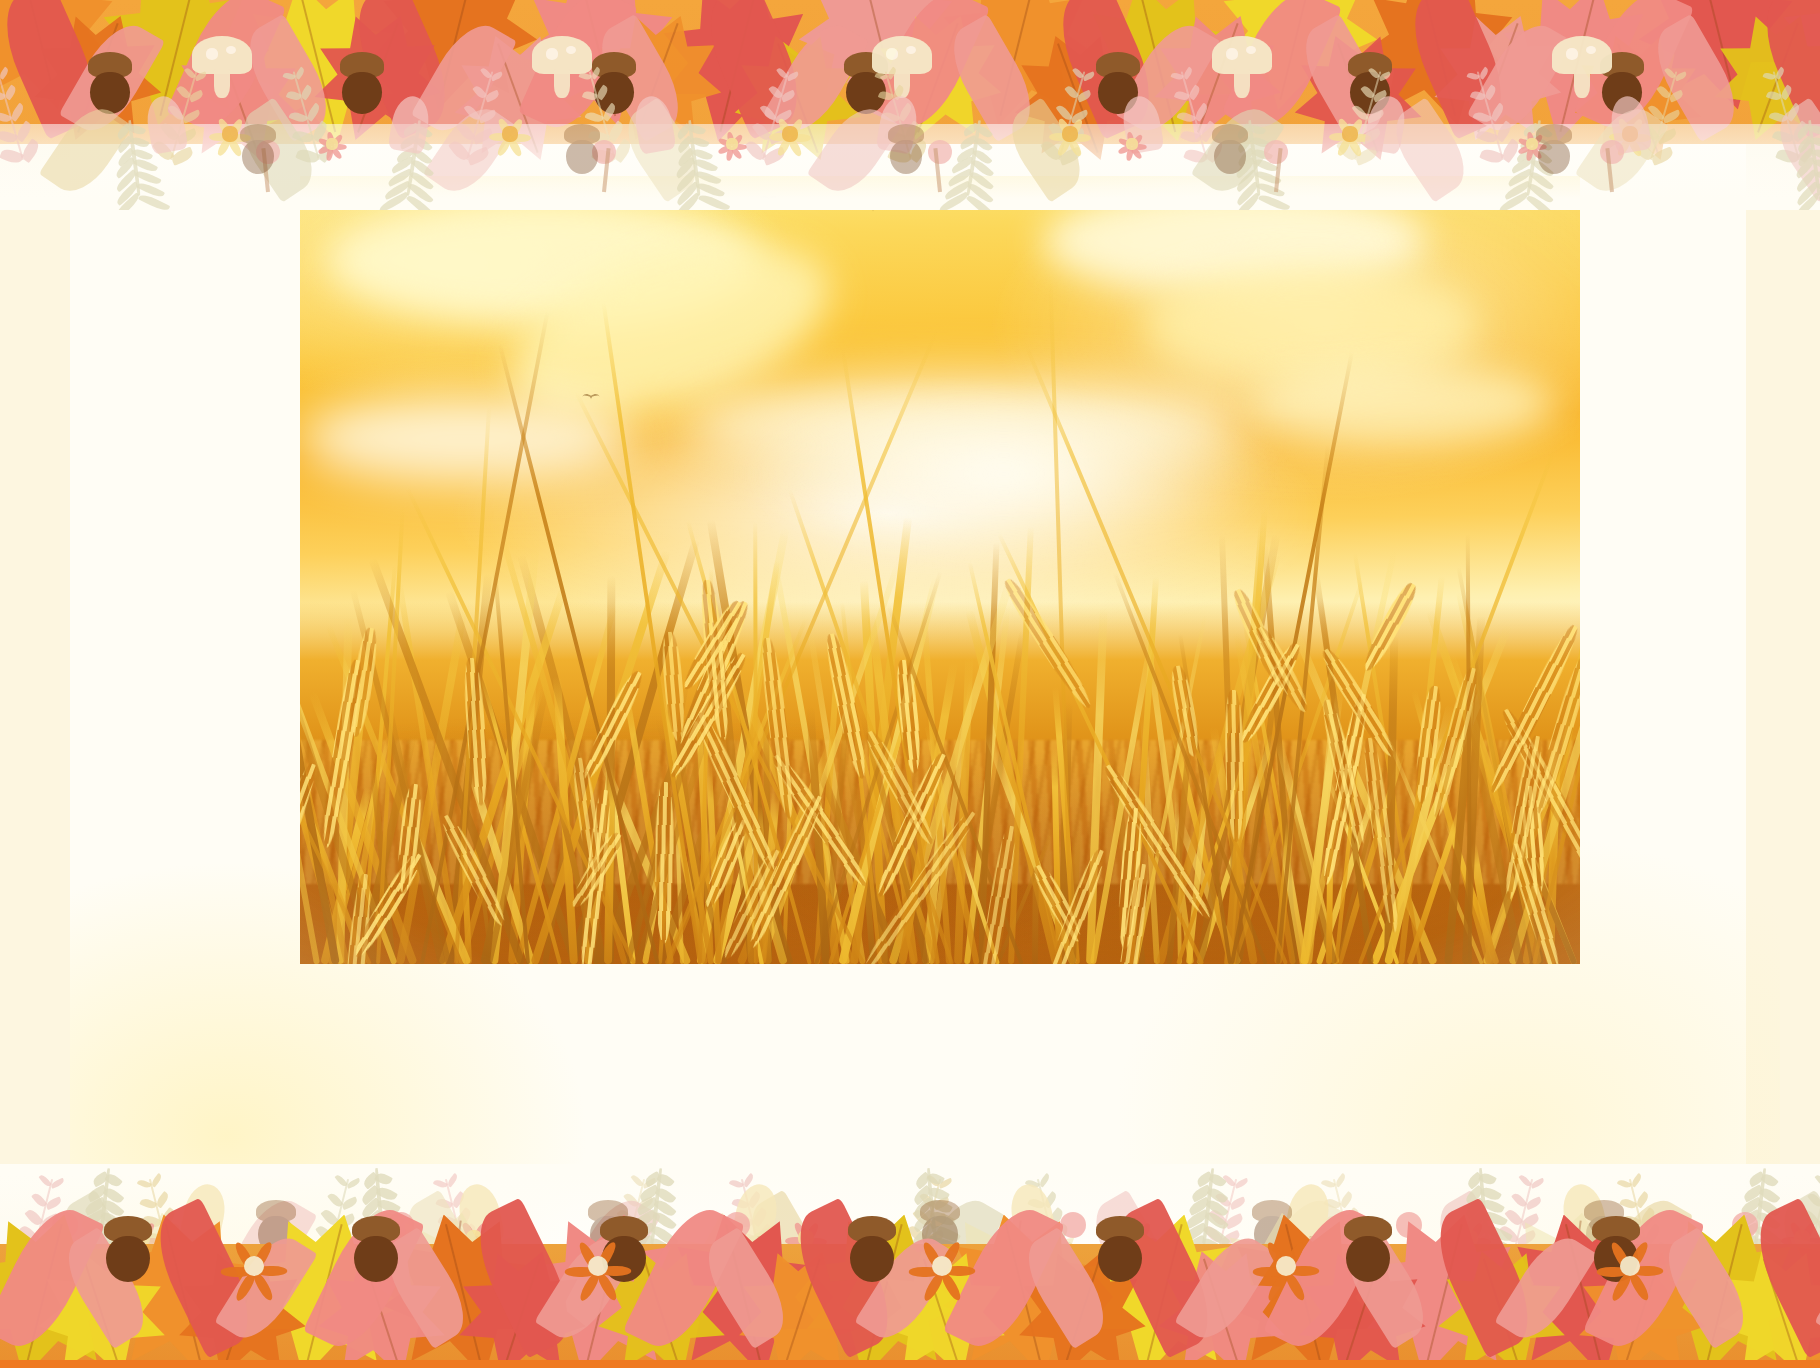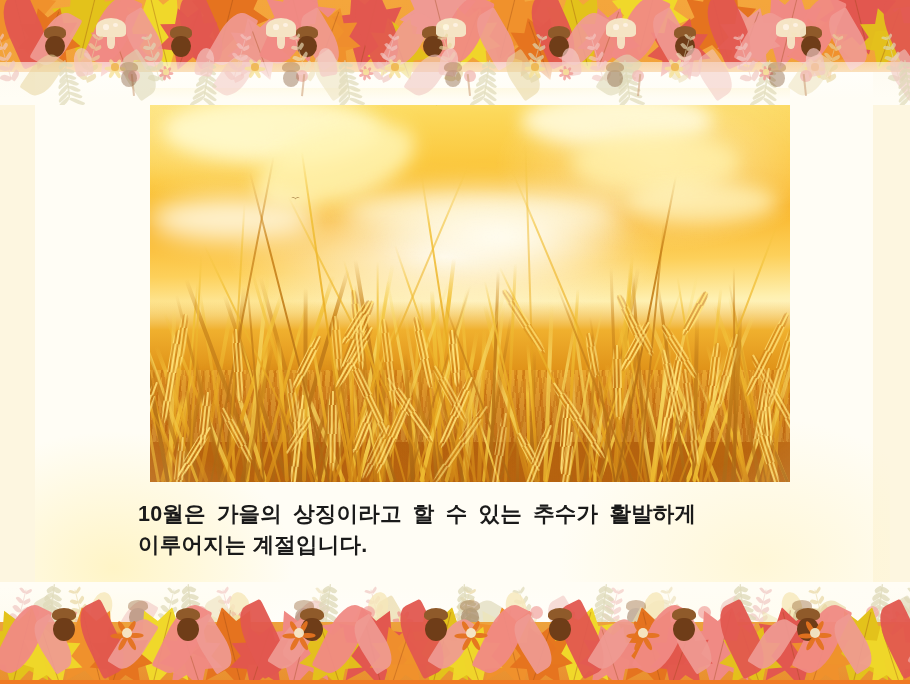--- a/index.html
+++ b/index.html
@@ -443,24 +443,20 @@
           <div class="ear" style="left: 475.024px; top: 225.745px; height: 48.1451px; transform: rotate(-29.1deg); opacity: 0.67;"></div>
           <div class="ear" style="left: 165.014px; top: 248.31px; height: 59.6631px; transform: rotate(26.3deg); opacity: 0.95;"></div>
           <div class="ear" style="left: 434.055px; top: 244.806px; height: 46.0226px; transform: rotate(-10.5deg); opacity: 0.74;"></div>
           <div class="ear" style="left: 632.829px; top: 225.178px; height: 93.3688px; transform: rotate(26.4deg); opacity: 0.85;"></div>
           <div class="ear" style="left: 214.56px; top: 212.76px; height: 50.9422px; transform: rotate(31.5deg); opacity: 0.94;"></div>
           <div class="ear" style="left: 135.123px; top: 291.481px; height: 58.4669px; transform: rotate(-8.2deg); opacity: 0.66;"></div>
         </div>
     </div>
   </div>
 
-  <div class="caption">
-    <span class="cap-line l1">10월은 가을의 상징이라고 할 수 있는 추수가 활발하게</span>
-    <span class="cap-line l2">이루어지는 계절입니다.</span>
-  </div>
 
   <div class="border-top">
     <div class="band-solid-top"></div>
     <div id="top-deco">
         <div class="lobe-leaf" style="left: -24px; top: -26px; width: 86px; height: 82px; background: rgb(240, 145, 44); transform: rotate(-14deg); opacity: 1;">
           <div class="vein"></div>
         </div>
         <div class="lobe-leaf" style="left: 46px; top: -18px; width: 86px; height: 82px; background: rgb(227, 194, 27); transform: rotate(14deg); opacity: 1;">
           <div class="vein"></div>
         </div>

